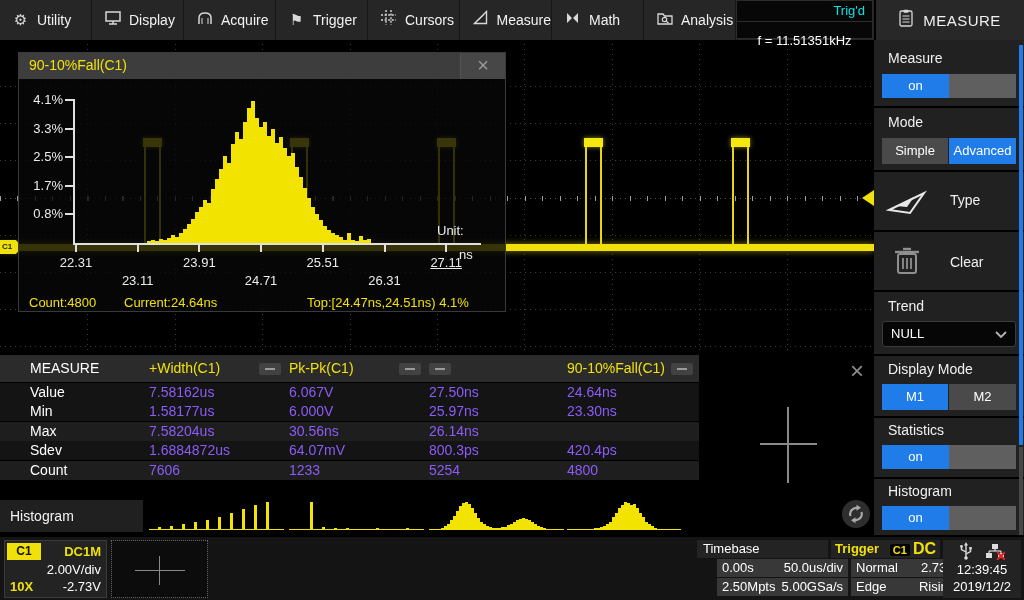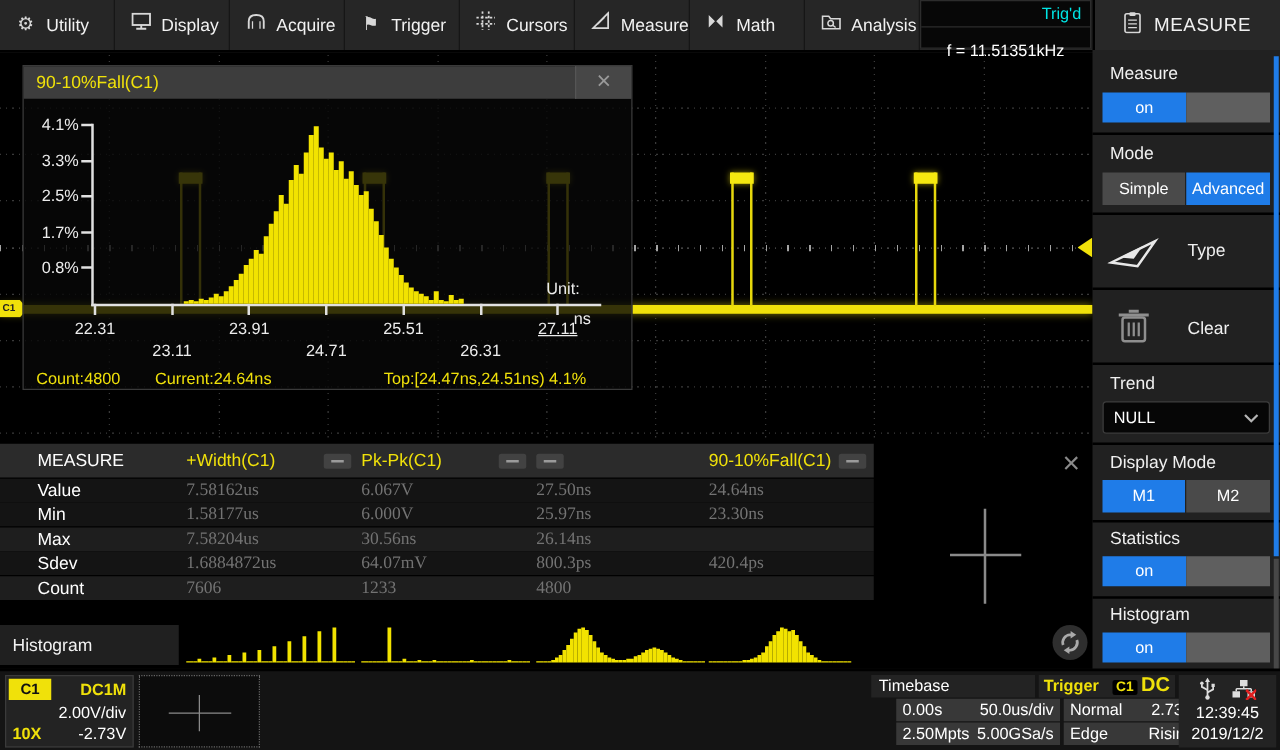--- a/index.html
+++ b/index.html
@@ -55,21 +55,21 @@
   
   #mtable{left:0;top:355px;width:699px;z-index:6;font-size:14px;}
   .trow{display:grid;grid-template-columns:147px 140px 140px 138px 134px;column-gap:0;}
   .thead{height:27px;line-height:27px;background:#2b2b2b;}
   .thead .c0{color:#fff;padding-left:30px;}
   .thead .cp{color:#f0e10a;display:flex;align-items:center;justify-content:space-between;padding:0 6px 0 2px;cursor:pointer;}
   .chip{width:22px;height:12px;background:#424242;border-radius:2px;display:flex;align-items:center;justify-content:center;}
   .chip i{display:block;width:10px;height:2px;background:#9a9a9a;}
   .tbody{height:19px;line-height:19px;margin-top:0.5px;}
   .tbody .c0{color:#fff;padding-left:30px;}
-  .tbody .cv{color:#737373;padding-left:2px;font-family:Liberation Serif, serif;}
+  .tbody .cv{color:#8b5cf6;padding-left:2px;}
   .bg-a{background:#141414;} .bg-b{background:#1e1e1e;}
   #table-close{left:842px;top:358px;width:30px;height:28px;color:#8a8a8a;font-size:24px;line-height:26px;text-align:center;z-index:6;cursor:pointer;}
 
   
   #strip-label{left:0;top:500px;width:143px;height:32px;background:#202020;z-index:6;font-size:14px;color:#f2f2f2;line-height:32px;padding-left:10px;box-sizing:border-box;}
   .strip-cell{position:absolute;top:498px;height:34px;z-index:6;}
   .sbar{position:absolute;width:3px;background:#f2e300;bottom:2px;}
   #refresh-btn{left:841px;top:499px;width:30px;height:30px;z-index:6;cursor:pointer;}
 
   
@@ -376,20 +376,21 @@
       <div class="c0">Sdev</div>
       <div class="cv">1.6884872us</div>
       <div class="cv">64.07mV</div>
       <div class="cv">800.3ps</div>
       <div class="cv">420.4ps</div>
     </div>
     <div class="trow tbody bg-b">
       <div class="c0">Count</div>
       <div class="cv">7606</div>
       <div class="cv">1233</div>
+      <div class="cv">5254</div>
       <div class="cv">4800</div>
     </div>
   </div>
   <div id="table-close" class="abs">×</div>
 
   <div id="strip-label" class="abs">Histogram</div>
   <div class="strip-cell" style="left:147px;width:140px">
       <div class="sbar" style="left: 2px; height: 1.12px;"></div>
       <div class="sbar" style="left: 5px; height: 1.12px;"></div>
       <div class="sbar" style="left: 8px; height: 1.12px;"></div>

